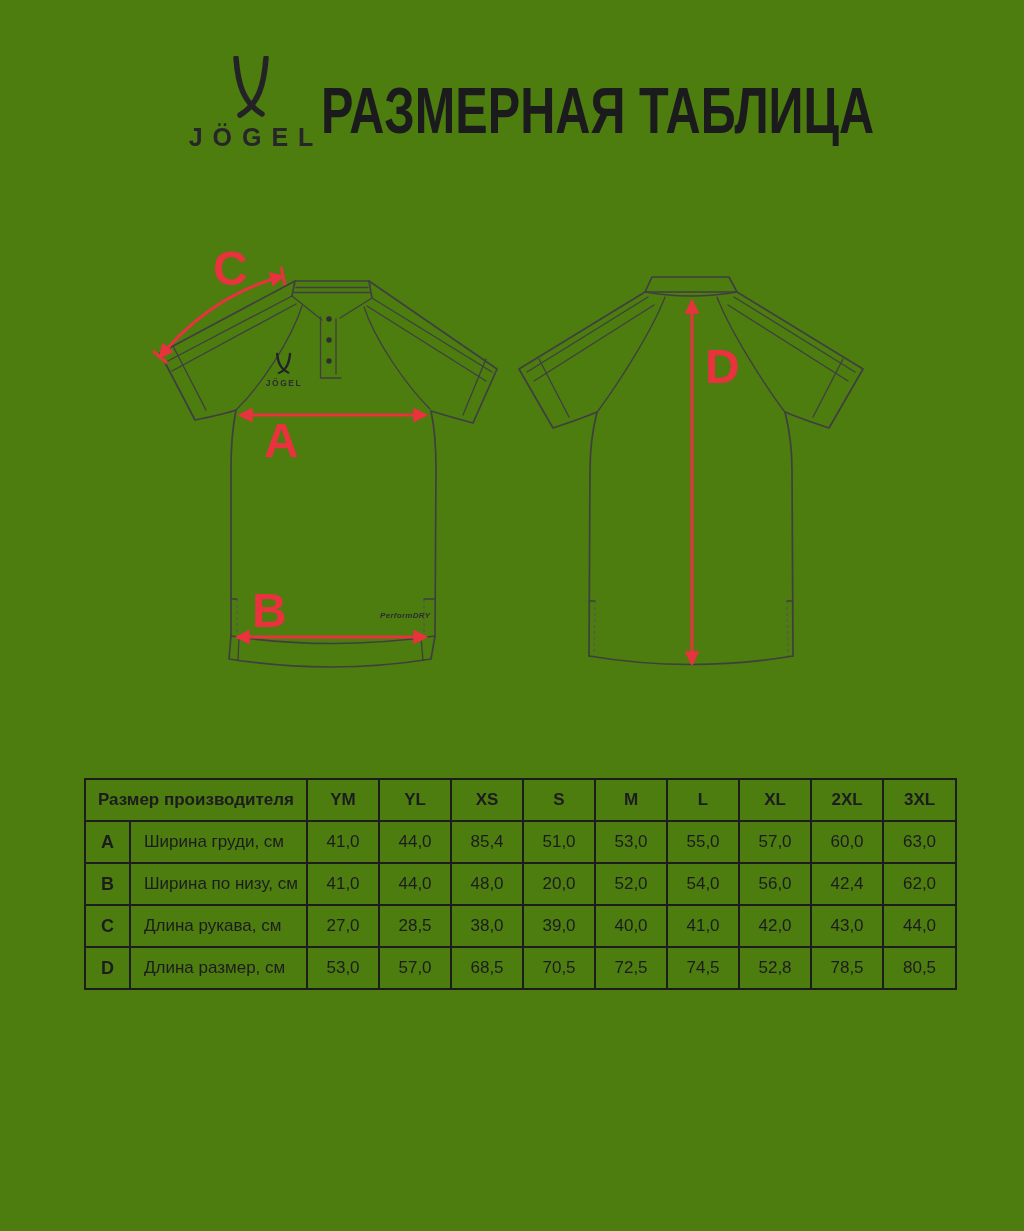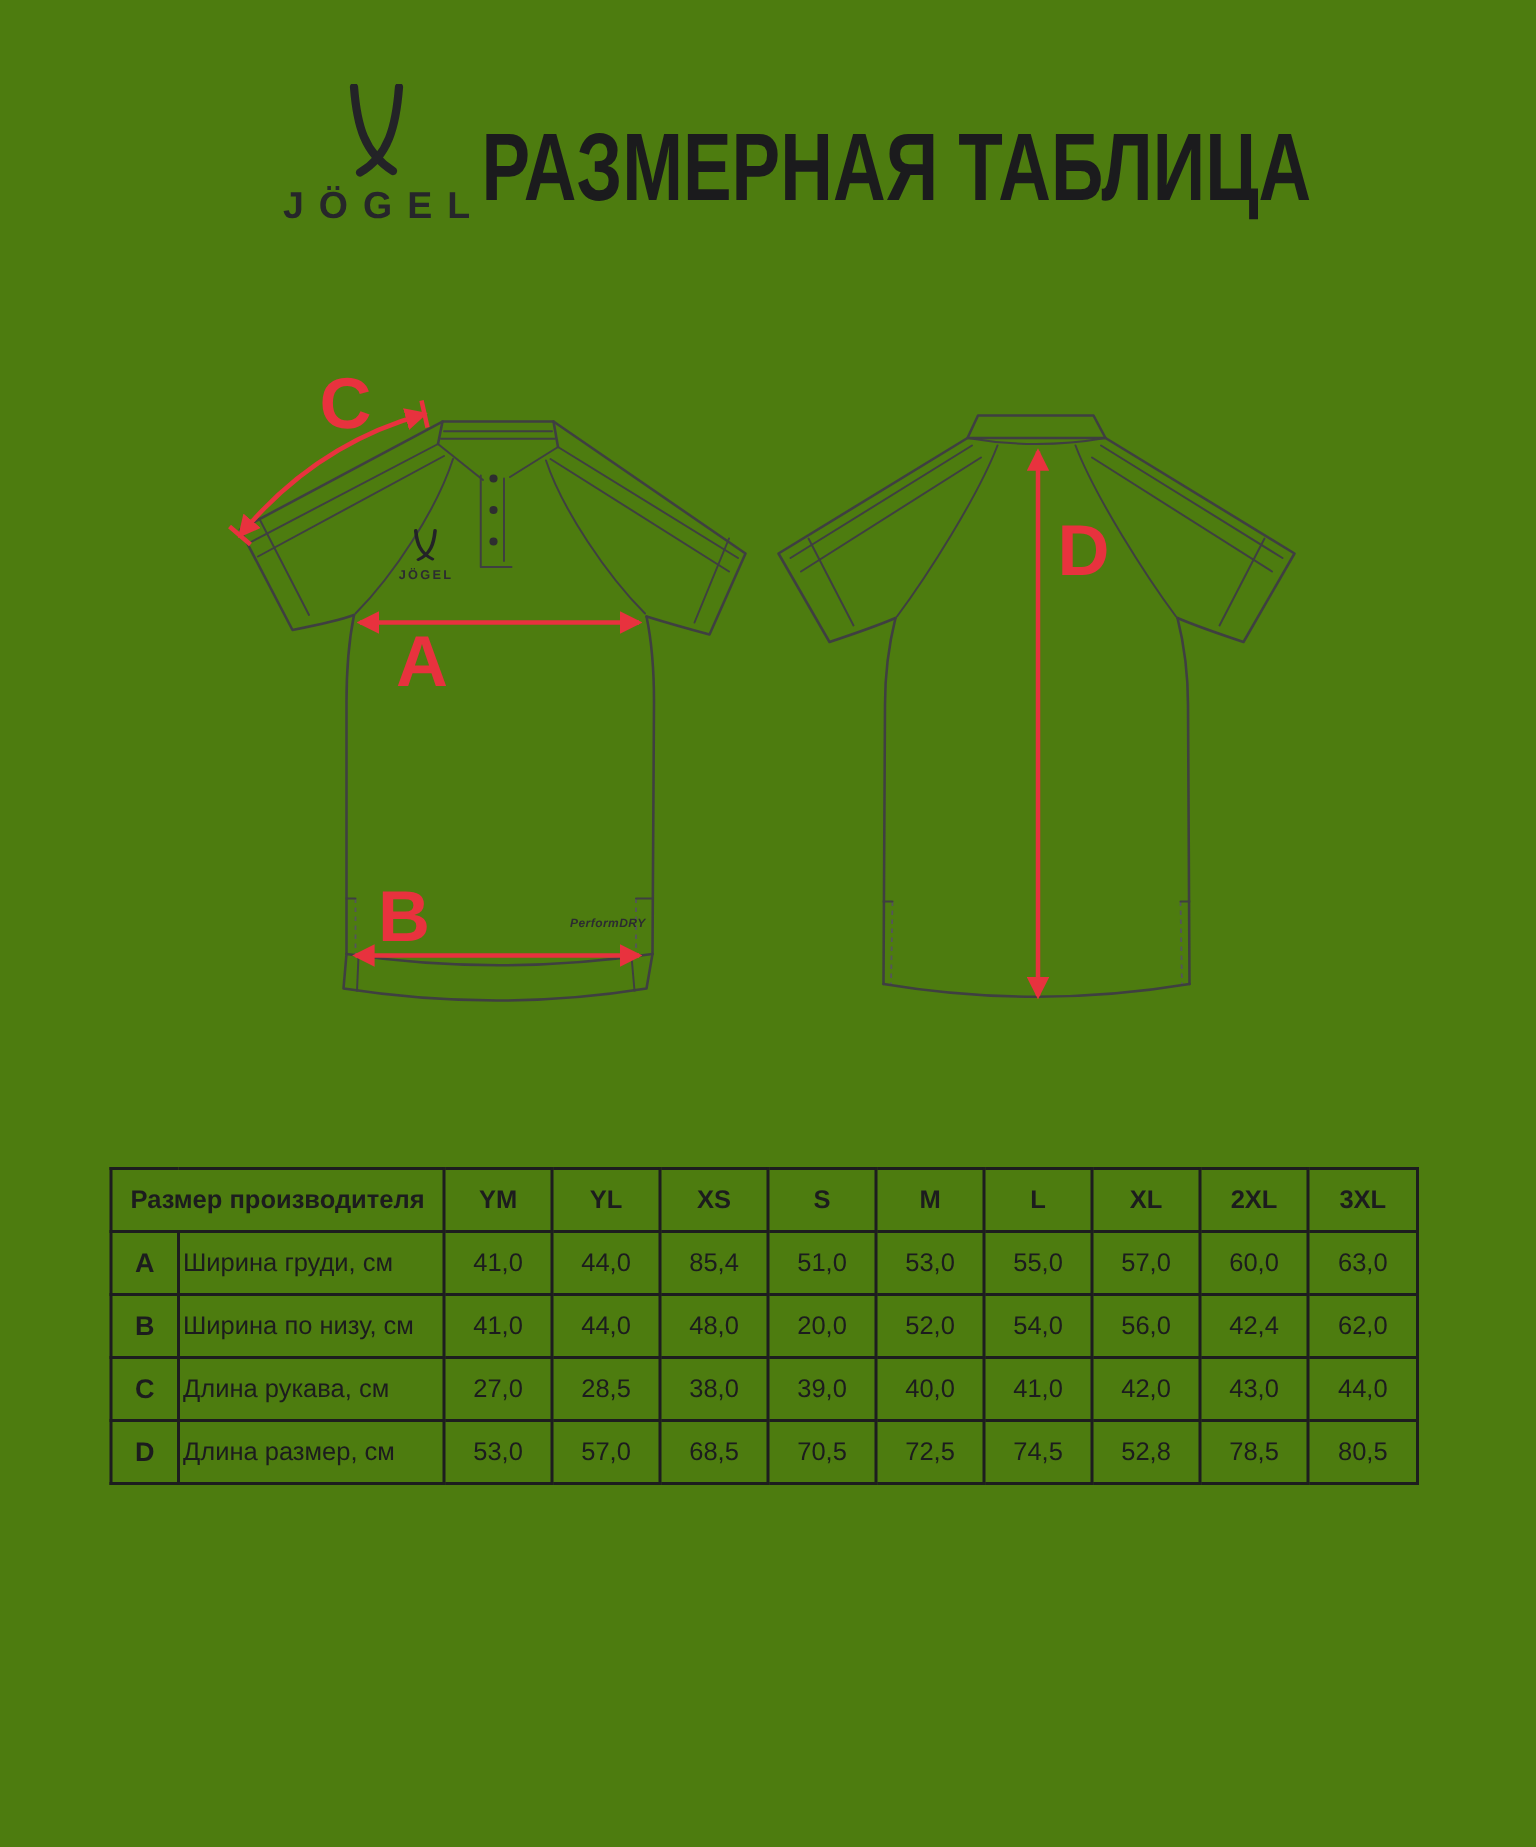--- a/index.html
+++ b/index.html
@@ -16,25 +16,25 @@
   .diagram{position:absolute;left:0;top:0;width:1024px;height:1231px;}
   .ln{fill:none;stroke:#3f3f41;stroke-width:1.7;stroke-linecap:round;stroke-linejoin:round;}
   .lnt{stroke-width:1.3;}
   .dash{fill:none;stroke:#55555a;stroke-width:1.2;stroke-dasharray:3 3;}
   .red{stroke:#e8323e;stroke-width:3;fill:none;}
   .redlbl{font-family:"Liberation Sans",sans-serif;font-weight:bold;font-size:48px;}
   .mark{fill:none;stroke:#232327;stroke-width:5.5;stroke-linecap:round;}
   .minitxt{font-family:"Liberation Sans",sans-serif;font-weight:bold;fill:#2c2c30;}
 
   
-  .size-table{position:absolute;left:73px;top:778px;width:871px;border-collapse:collapse;table-layout:fixed;font-size:17px;color:#1c1c1e;}
+  .size-table{position:absolute;left:84px;top:778px;width:871px;border-collapse:collapse;table-layout:fixed;font-size:17px;color:#1c1c1e;}
   .size-table td{border:2px solid #1d1d1f;text-align:center;height:40px;padding:0 2px;white-space:nowrap;overflow:hidden;}
   .size-table td.bold{font-weight:bold;}
   .size-table td.letter{font-weight:bold;font-size:18px;}
-  .size-table td.param{text-align:left;padding-left:2px;margin-left:28px;}
+  .size-table td.param{text-align:left;padding-left:13px;margin-left:28px;}
 </style>
 </head>
 <body>
 
 <div class="page">
 
   <div class="brand">
     <svg width="40" height="62" viewBox="0 0 40 62">
       <defs></defs>
       <g id="jmark">

